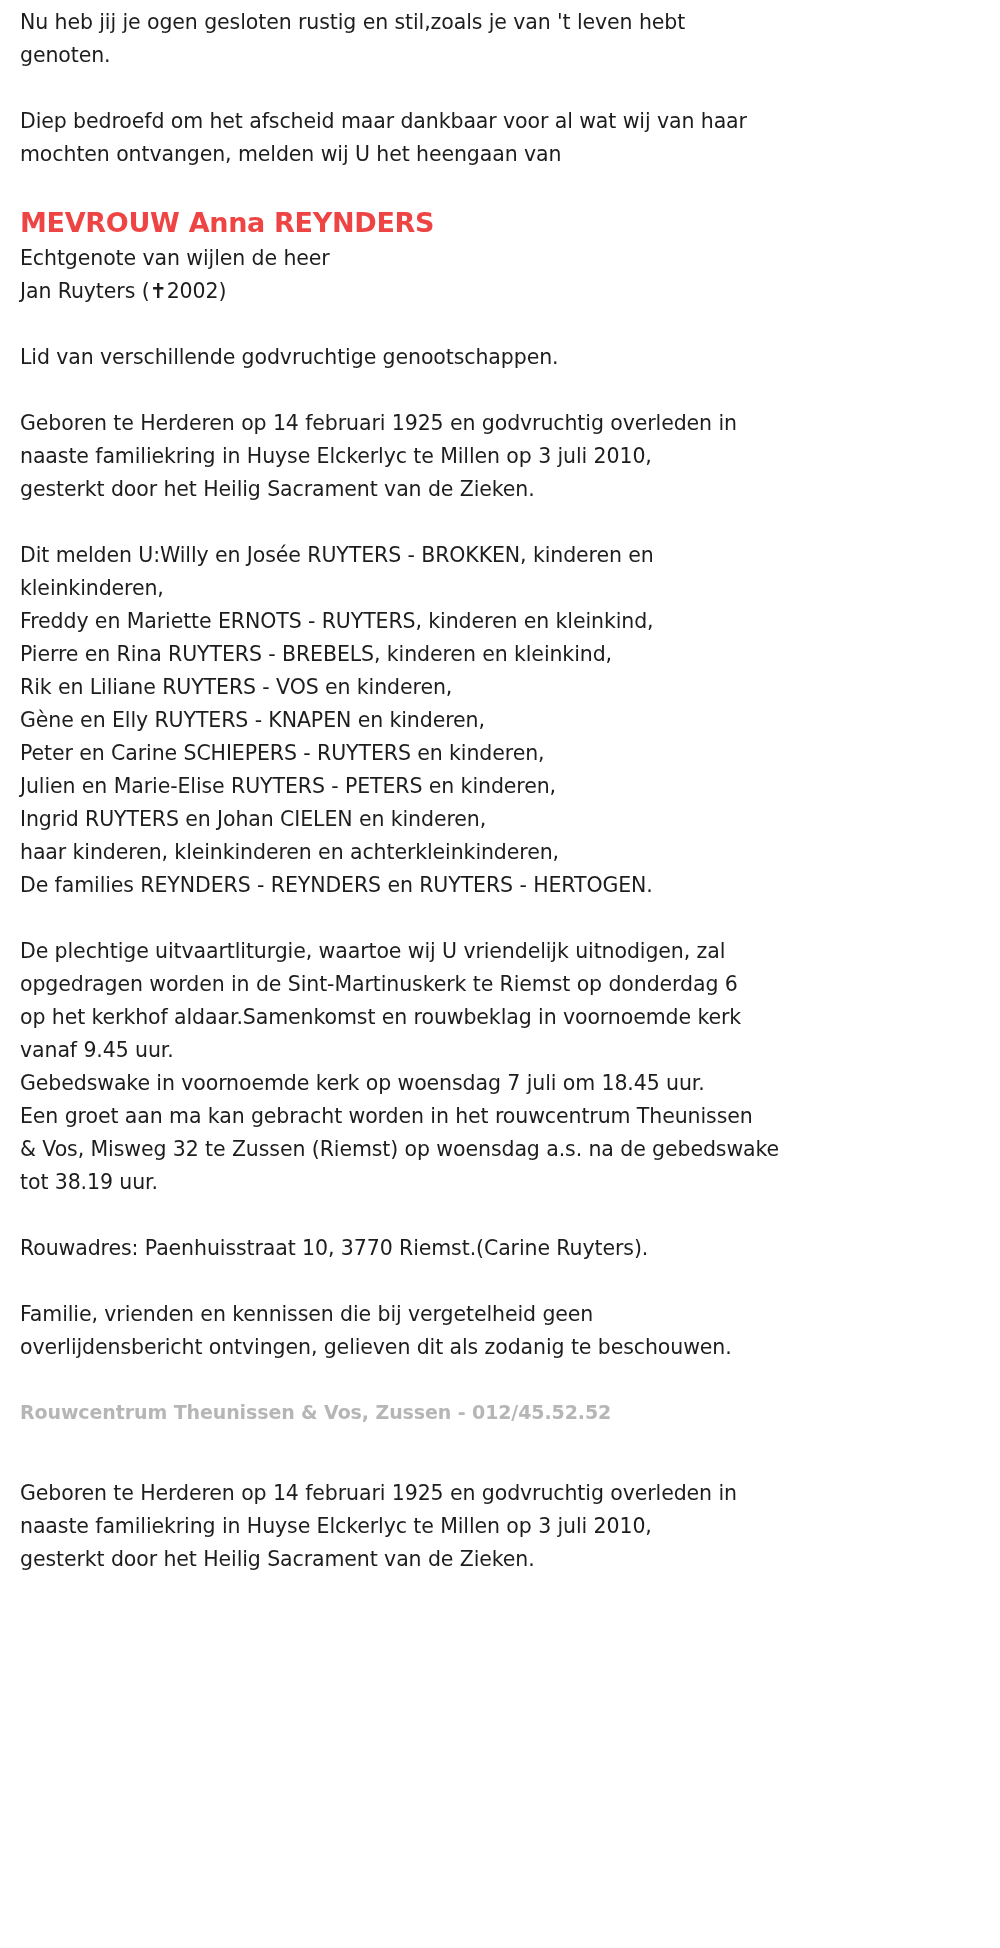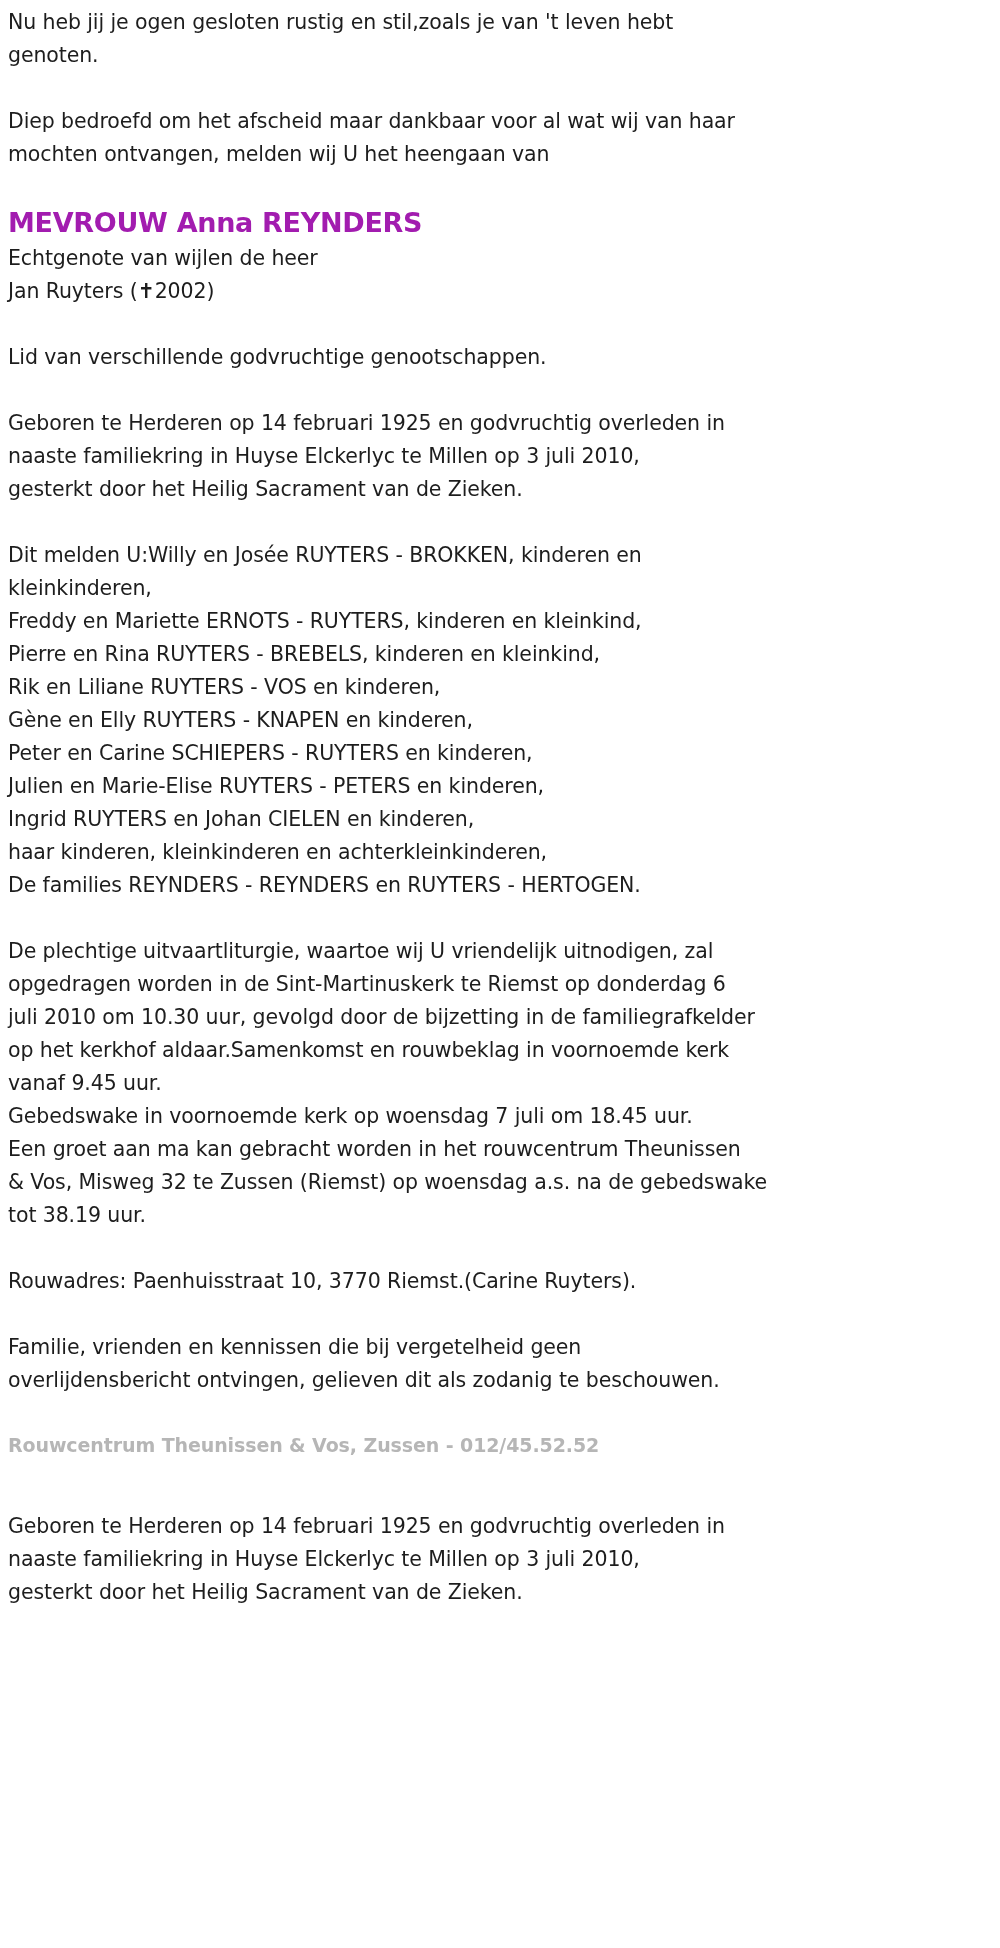--- a/index.html
+++ b/index.html
@@ -9,21 +9,21 @@
   }
   body {
     width: 1000px;
     min-height: 1948px;
     font-family: "DejaVu Sans", "Liberation Sans", sans-serif;
     color: #1a1a1a;
   }
   .page {
     width: 876px;
     box-sizing: border-box;
-    padding: 6px 10px 10px 8px;
+    padding: 6px 10px 10px 20px;
   }
   .para {
     font-size: 20.5px;
     line-height: 33px;
     color: #1d1d1d;
     margin: 0;
     letter-spacing: -0.1px;
     max-width: 800px;
   }
   .para .line {
@@ -33,21 +33,21 @@
   .spacer-block {
     height: 33px;
   }
   .spacer-half {
     height: 16px;
   }
   .deceased-name {
     font-size: 27px;
     line-height: 38px;
     font-weight: bold;
-    color: #a21caf;
+    color: #ef4444;
     margin: 0;
     letter-spacing: -0.3px;
   }
   .dagger {
     font-weight: bold;
   }
   .credit {
     font-size: 19px;
     line-height: 31px;
     color: #b6b6b6;
@@ -115,21 +115,20 @@
     <span class="line">Ingrid RUYTERS en Johan CIELEN en kinderen,</span>
     <span class="line">haar kinderen, kleinkinderen en achterkleinkinderen,</span>
     <span class="line">De families REYNDERS - REYNDERS en RUYTERS - HERTOGEN.</span>
   </p>
 
   <div class="spacer-block"></div>
 
   <p class="para funeral">
     <span class="line">De plechtige uitvaartliturgie, waartoe wij U vriendelijk uitnodigen, zal</span>
     <span class="line">opgedragen worden in de Sint-Martinuskerk te Riemst op donderdag 6</span>
-    <span class="line">juli 2010 om 10.30 uur, gevolgd door de bijzetting in de familiegrafkelder</span>
     <span class="line">op het kerkhof aldaar.Samenkomst en rouwbeklag in voornoemde kerk</span>
     <span class="line">vanaf 9.45 uur.</span>
     <span class="line">Gebedswake in voornoemde kerk op woensdag 7 juli om 18.45 uur.</span>
     <span class="line">Een groet aan ma kan gebracht worden in het rouwcentrum Theunissen</span>
     <span class="line">&amp; Vos, Misweg 32 te Zussen (Riemst) op woensdag a.s. na de gebedswake</span>
     <span class="line">tot 38.19 uur.</span>
   </p>
 
   <div class="spacer-block"></div>
 

